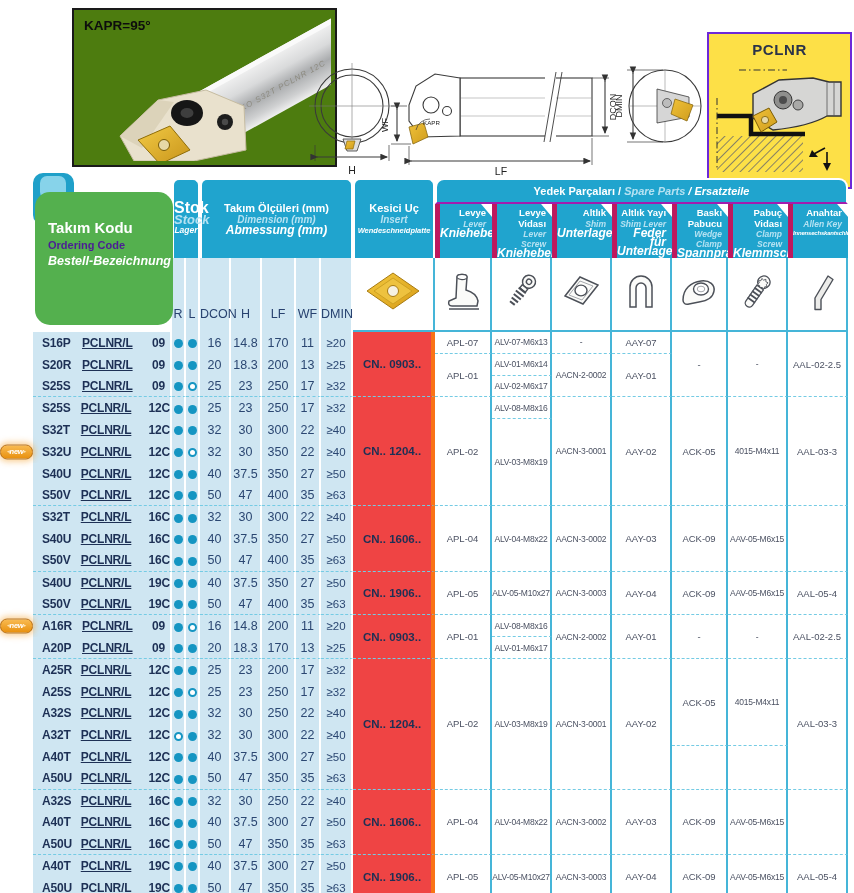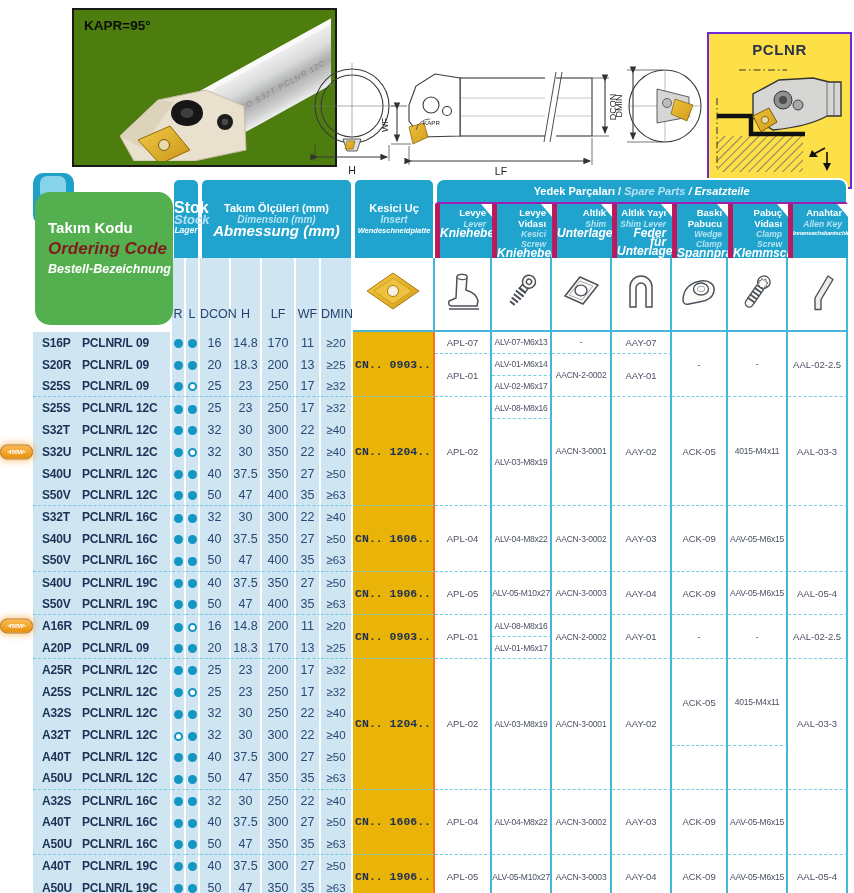--- a/index.html
+++ b/index.html
@@ -13,39 +13,39 @@
   .pclnr-box{position:absolute;left:707px;top:16px;width:141px;height:153px;border:2px solid #6d28d9;background:#fde047;margin-top:16px;}
   .pclnr-title{text-align:center;font-weight:bold;font-size:15px;color:#2b3349;letter-spacing:.6px;margin-top:7px;}
 
   
   .table-wrap{position:absolute;left:33px;top:178px;width:815px;}
   .orn{position:absolute;left:0;top:-5px;width:41px;height:52px;border-radius:10px;background:#1fa0c9;z-index:0;}
   .orn2{position:absolute;left:7px;top:3px;width:26px;height:23px;border-radius:7px;background:#87d3ea;}
   .green-box{position:absolute;left:2px;top:14px;width:138px;height:133px;background:#54b04e;border-radius:15px;
              z-index:3;box-sizing:border-box;padding:27px 0 0 13px;color:#fff;}
   .gb-tr{font-size:15px;font-weight:bold;}
-  .gb-en{font-size:17px;font-weight:bold;font-style:italic;color:#7f1d1d;margin-top:3px;}
+  .gb-en{font-size:11px;font-weight:bold;color:#4c1d95;margin-top:3px;}
   .gb-de{font-size:12.5px;font-weight:bold;font-style:italic;margin-top:3px;}
 
   table{border-collapse:separate;border-spacing:0;table-layout:fixed;width:815px;
         position:relative;z-index:1;border-bottom:4px solid #176a91;}
   th,td{padding:0;box-sizing:border-box;}
   thead tr.bandrow{height:26px;}
   thead tr.subrow{height:40px;}
   thead tr.lblrow{height:74px;}
 
   .code-head{background:transparent;}
   .teal{background:#20a4ce;vertical-align:middle;text-align:center;border:2px solid #fff;border-bottom:0;}
   .stok{border-radius:7px 7px 0 0;}
   .dims-h{border-radius:7px 7px 0 0;}
   .kesici{border-radius:7px 7px 0 0;}
   .yedek{border-radius:9px 9px 0 0;border-bottom:2px solid #a21caf;margin-top:16px;}
   .h-tr{font-weight:bold;color:#fff;font-size:11px;line-height:12px;}
   .h-en{font-style:italic;color:#b5e2f2;font-size:10px;line-height:11px;}
-  .h-de{font-style:italic;font-weight:bold;color:#fff;font-size:15px;line-height:11px;}
+  .h-de{font-style:italic;font-weight:bold;color:#fff;font-size:12px;line-height:11px;}
   .stok .h-tr{font-size:16px;}.stok .h-en{font-size:13px;}.stok .h-de{font-size:8.5px;}
   .kesici .h-de{font-size:7.5px;}
   .yedek-line{font-size:11px;}
   .yedek-line .h-tr,.yedek-line .h-en,.yedek-line .h-de{display:inline;font-size:11px;}
 
   .sph{background:#20a4ce;vertical-align:top;text-align:right;padding:4px 6px 0 0;border-left:5px solid #be185d;
        clip-path:polygon(0 0,calc(100% - 11px) 0,100% 13px,100% 100%,0 100%);}
   .sph .h-tr{font-size:9.5px;line-height:10.5px;}
   .sph .h-en{font-size:8.5px;line-height:10px;}
   .sph .h-de{font-size:12px;line-height:9px;}
@@ -54,29 +54,29 @@
   .lbl{background:#cfe6f2;border-right:2px solid #fff;vertical-align:bottom;text-align:center;
        color:#27416f;font-size:12.5px;padding-bottom:11px;}
   .icn{background:#fff;border-right:2px solid #45b5d8;border-bottom:2px solid #45b5d8;
        text-align:center;vertical-align:middle;}
 
   tbody td{height:21.8px;vertical-align:middle;}
   .c-code{background:#cfe6f2;border-right:2px solid #fff;position:relative;
           font-weight:bold;font-size:12px;color:#1d3055;letter-spacing:-.2px;}
   .codewrap{display:flex;align-items:center;padding-left:9px;}
   .cp1{display:inline-block;width:40px;}
-  .cp2{display:inline-block;width:54px;}
+  .cp2{display:inline-block;width:70px;text-decoration:underline;}
   .c-rl{background:#cfe6f2;border-right:2px solid #fff;text-align:center;}
   .dot{display:inline-block;width:9px;height:9px;border-radius:50%;vertical-align:middle;box-sizing:border-box;}
   .dot.f{background:#1595c2;}
   .dot.o{background:#fff;border:2px solid #1595c2;}
   .c-dim{background:#cfe6f2;border-right:2px solid #fff;text-align:center;font-size:12.5px;color:#2b4772;}
   .c-dmin{font-size:11.5px;text-align:center;}
-  .c-ins{background:#eab308;border-right:2px solid #f97316;text-align:center;
-         font-weight:bold;font-size:11.5px;color:#1d3055;font-family:Liberation Mono, monospace;}
+  .c-ins{background:#ef4444;border-right:4px solid #f97316;text-align:center;
+         font-weight:bold;font-size:11.5px;color:#1d3055;}
   .c-sp{background:#fff;border-right:2px solid #45b5d8;text-align:center;font-size:9.5px;color:#4b5162;}
   .c-sp.sm{font-size:8.5px;letter-spacing:-.2px;}
   .dash{border-bottom:1px dashed #74cbe4;}
 
   .newbadge{position:absolute;left:-33px;top:50%;transform:translateY(-50%);width:31px;height:13px;
             background:linear-gradient(#f9bb52,#e8900e);border:1px solid #b66a0a;border-radius:7px;
             color:#fff;font-size:7.5px;font-weight:bold;font-style:italic;line-height:11px;text-align:center;
             box-shadow:0 0 6px 2px rgba(246,166,54,.55);}
   .tri{font-style:normal;font-size:5px;vertical-align:1px;color:#ffe2b0;}
 
@@ -262,21 +262,21 @@
         </th>
       </tr>
       <tr class="subrow">
         <th class="sph">
           <div class="h-tr">Levye</div>
             <div class="h-en">Lever</div>
             <div class="h-de">Kniehebel</div>
           </th>
         <th class="sph">
           <div class="h-tr">Levye Vidası</div>
-            <div class="h-en">Kesici Screw</div>
+            <div class="h-en">Lever Screw</div>
             <div class="h-de">Kniehebelschraube</div>
           </th>
         <th class="sph">
           <div class="h-tr">Altlık</div>
             <div class="h-en">Shim</div>
             <div class="h-de">Unterlage</div>
           </th>
         <th class="sph">
           <div class="h-tr">Altlık Yayı</div>
             <div class="h-en">Shim Lever</div>

